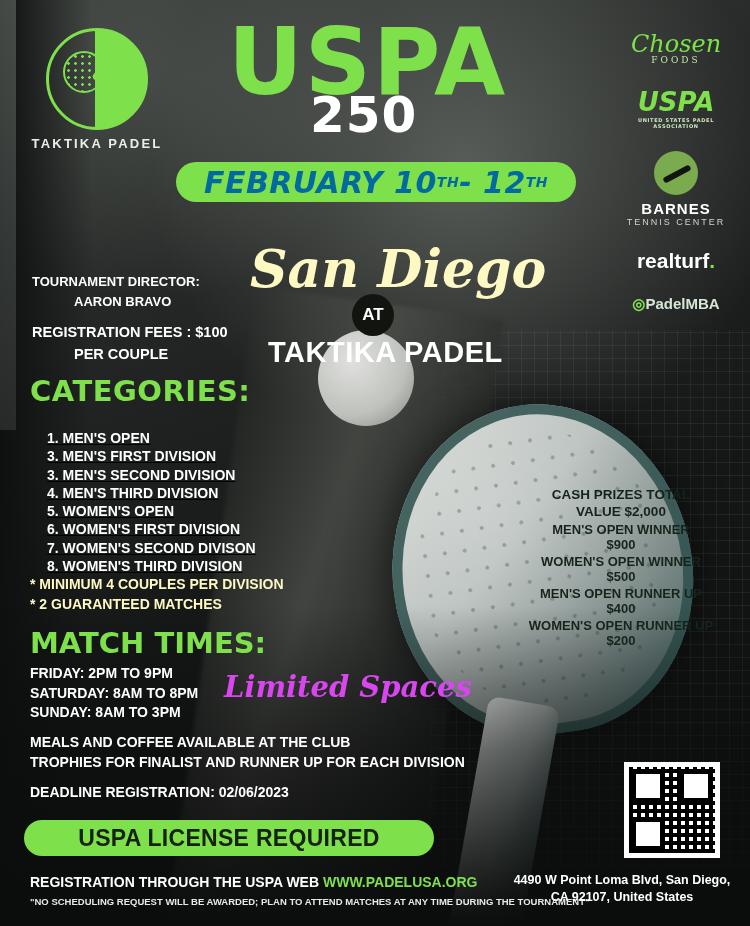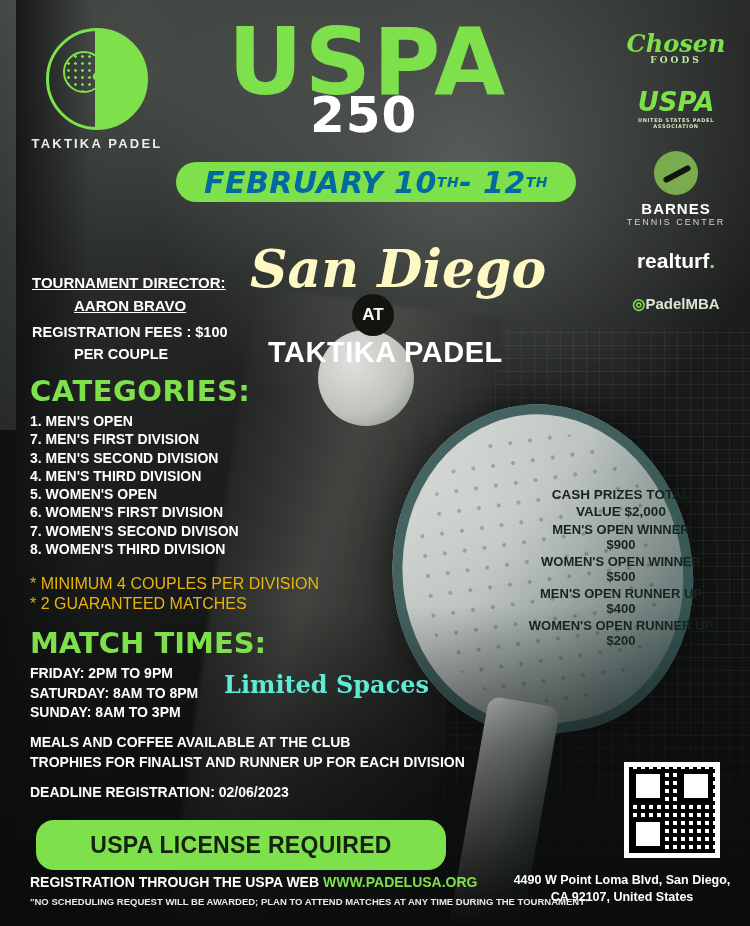--- a/index.html
+++ b/index.html
@@ -188,21 +188,21 @@
     left: 268px; top: 336px;
     font-size: 29px; font-weight: bold; color: #ffffff;
     letter-spacing: .5px;
   }
 
   
   .sponsors { left: 618px; top: 32px; width: 116px; }
   .sp { margin-bottom: 22px; text-align: center; }
   .sp-chosen {
     font-family: "DejaVu Serif", serif;
-    font-style: italic; font-weight: bold;
+    font-style: italic; font-weight: normal;
     color: #7ee04b; font-size: 24px; line-height: 1;
   }
   .sp-chosen small { display: block; font-size: 9px; letter-spacing: 3px; font-style: normal; color: #bfe9a6; }
   .sp-uspa {
     color: #7ee04b; font-weight: bold; font-size: 26px; font-style: italic;
     font-family: "DejaVu Sans", sans-serif;
   }
   .sp-uspa small { display: block; font-size: 5px; letter-spacing: .7px; color: #cfe9c1; font-style: normal; }
   .sp-barnes .bc {
     width: 44px; height: 44px; margin: 0 auto 5px;
@@ -216,63 +216,63 @@
   }
   .sp-barnes .t1 { color: #fff; font-weight: bold; font-size: 15px; letter-spacing: 1px; }
   .sp-barnes .t2 { color: #cfd5cd; font-size: 9px; letter-spacing: 2px; }
   .sp-realturf { color: #ffffff; font-weight: bold; font-size: 21px; }
   .sp-realturf i { color: #7ee04b; font-style: normal; }
   .sp-padelmba { color: #d9e6d4; font-size: 15px; font-weight: bold; }
   .sp-padelmba b { color: #7ee04b; }
 
   
   .director { left: 32px; top: 272px; }
-  .director .line { color: #fff; font-weight: bold; font-size: 15px; line-height: 1.5; text-decoration: underline; }
+  .director .line { color: #fff; font-weight: bold; font-size: 13px; line-height: 1.5; }
   .director .line.ind { padding-left: 42px; }
   .fees { left: 32px; top: 322px; }
   .fees .line { color: #fff; font-weight: bold; font-size: 14.5px; line-height: 1.5; }
   .fees .line.ind { padding-left: 42px; }
 
   .h-categories {
     left: 30px; top: 374px;
     color: #7ee04b; font-weight: bold; font-size: 29px;
     letter-spacing: .5px;
     font-family: "DejaVu Sans", sans-serif;
   }
   .cat-list { left: 30px; top: 412px; }
   .cat-list li {
     color: #fff; font-weight: bold; font-size: 14px;
     line-height: 18.3px; list-style: none;
   }
-  .cat-list ol { margin: 0; padding: 0; }
+  .cat-list ol { margin: 17px; padding: 0; text-decoration: underline; }
   .notes { left: 30px; top: 574px; }
-  .notes div { color: #eab308; font-weight: normal; font-size: 16px; line-height: 20px; }
+  .notes div { color: #fef9c3; font-weight: bold; font-size: 14px; line-height: 20px; }
 
   .h-times {
     left: 30px; top: 626px;
     color: #7ee04b; font-weight: bold; font-size: 29px;
     font-family: "DejaVu Sans", sans-serif;
   }
   .times { left: 30px; top: 664px; }
   .times div { color: #fff; font-weight: bold; font-size: 14px; line-height: 19.5px; }
 
   .limited {
     left: 224px; top: 670px;
     font-family: "DejaVu Serif", serif;
-    font-weight: bold;
-    color: #5eead4; font-size: 24px;
+    font-style: italic; font-weight: bold;
+    color: #d946ef; font-size: 29px;
   }
 
   .extras { left: 30px; top: 732px; }
   .extras div { color: #fff; font-weight: bold; font-size: 14px; line-height: 20px; }
   .deadline { left: 30px; top: 784px; color: #fff; font-weight: bold; font-size: 14px; }
 
   .license-pill {
-    left: 36px; top: 820px;
-    width: 410px; height: 50px;
+    left: 24px; top: 820px;
+    width: 410px; height: 36px;
     background: #7ee04b;
     border-radius: 18px;
     display: flex; align-items: center; justify-content: center;
     color: #14220f; font-weight: bold; font-size: 23px;
     letter-spacing: .3px;
   }
 
   .reg-web { left: 30px; top: 874px; color: #fff; font-weight: bold; font-size: 14px; }
   .reg-web span.url { color: #7ee04b; }
   .disclaimer { left: 30px; top: 896px; color: #e6e9e4; font-size: 9.5px; font-weight: bold; }
@@ -388,21 +388,21 @@
   </div>
   <div class="abs fees">
     <div class="line">REGISTRATION FEES : $100</div>
     <div class="line ind">PER COUPLE</div>
   </div>
 
   <div class="abs h-categories">CATEGORIES:</div>
   <div class="abs cat-list">
     <ol>
       <li>1.  MEN'S OPEN</li>
-      <li>7.  MEN'S FIRST DIVISION</li>
+      <li>3.  MEN'S FIRST DIVISION</li>
       <li>3.  MEN'S SECOND DIVISION</li>
       <li>4.  MEN'S THIRD DIVISION</li>
       <li>5.  WOMEN'S OPEN</li>
       <li>6.  WOMEN'S FIRST DIVISION</li>
       <li>7.  WOMEN'S SECOND DIVISON</li>
       <li>8.  WOMEN'S THIRD DIVISION</li>
     </ol>
   </div>
   <div class="abs notes">
     <div>* MINIMUM 4 COUPLES PER DIVISION</div>

